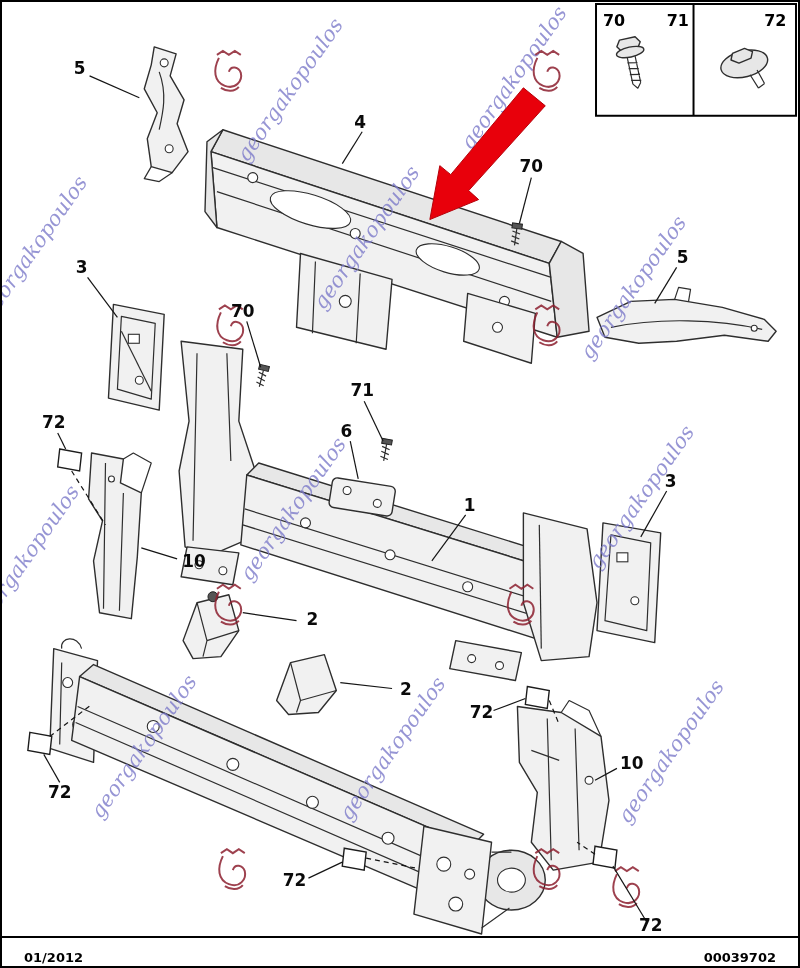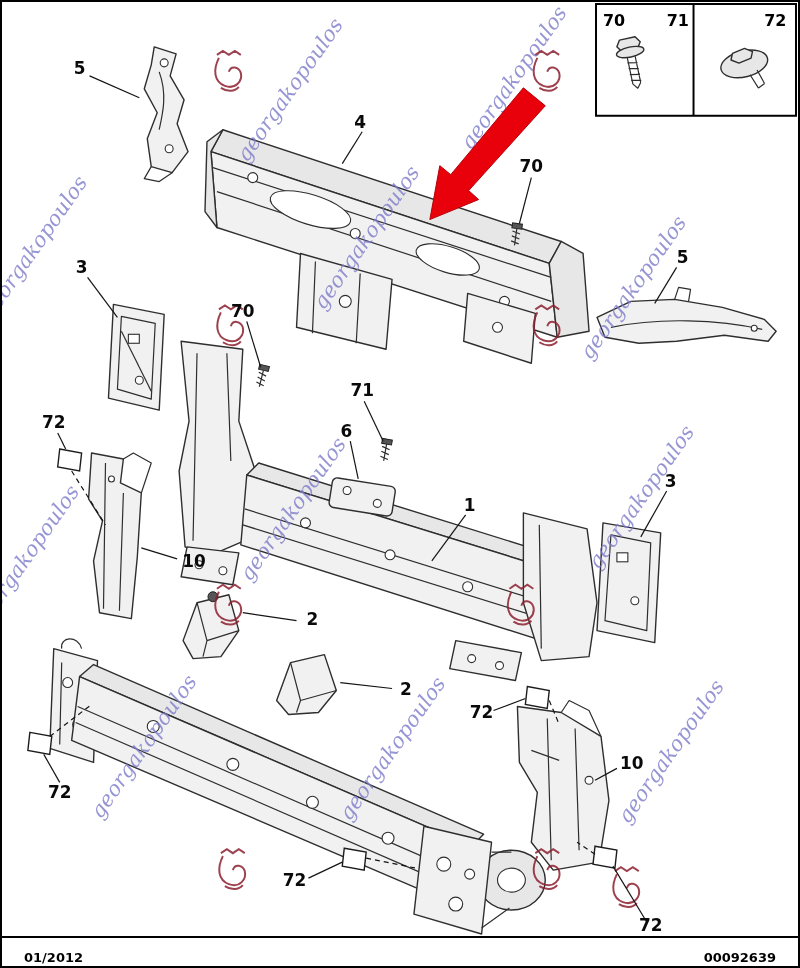--- a/index.html
+++ b/index.html
@@ -279,15 +279,15 @@
       <g transform="translate(746,62) rotate(-14)">
         <ellipse class="part2" cx="0" cy="0" rx="24" ry="13"></ellipse>
         <polygon class="part2" points="-9,-13 4,-15 11,-10 8,-4 -5,-2 -12,-7"></polygon>
         <path class="ln" d="M3,12 L8,27 M11,9 L15,24 M8,27 L15,24"></path>
       </g>
     </g>
   </svg>
 
   <div class="footer">
     <span>01/2012</span>
-    <span>00092639</span>
+    <span>00039702</span>
   </div>
 </div>
 
 </body></html>

